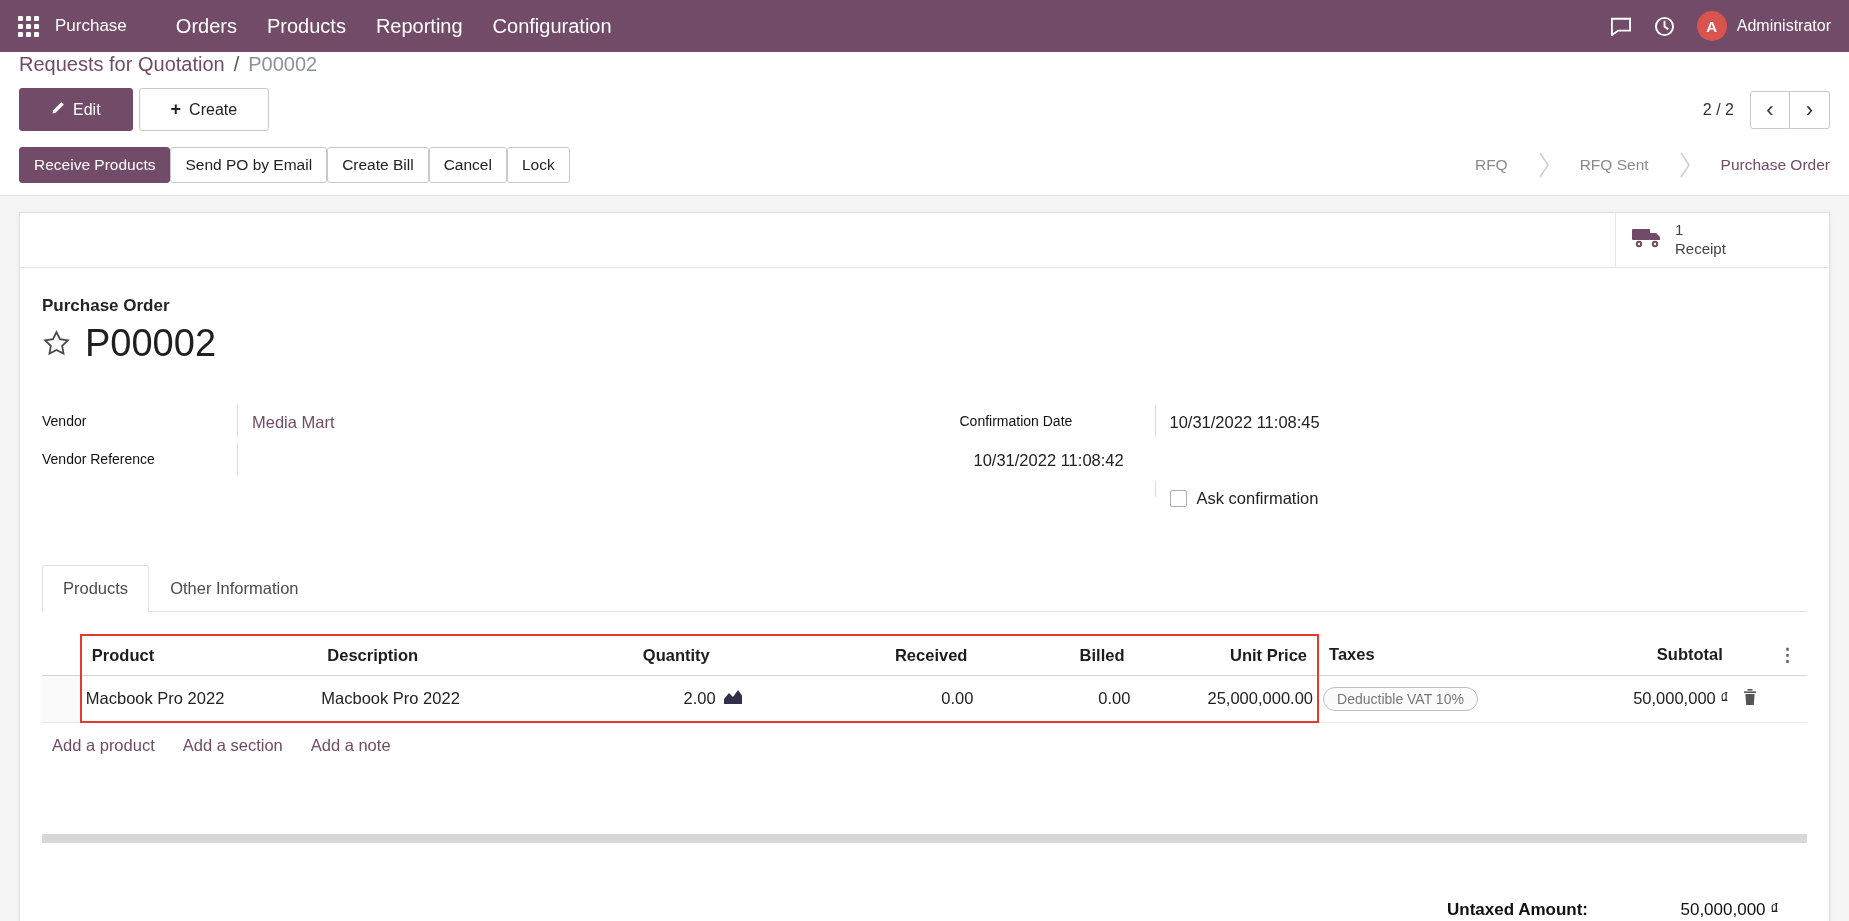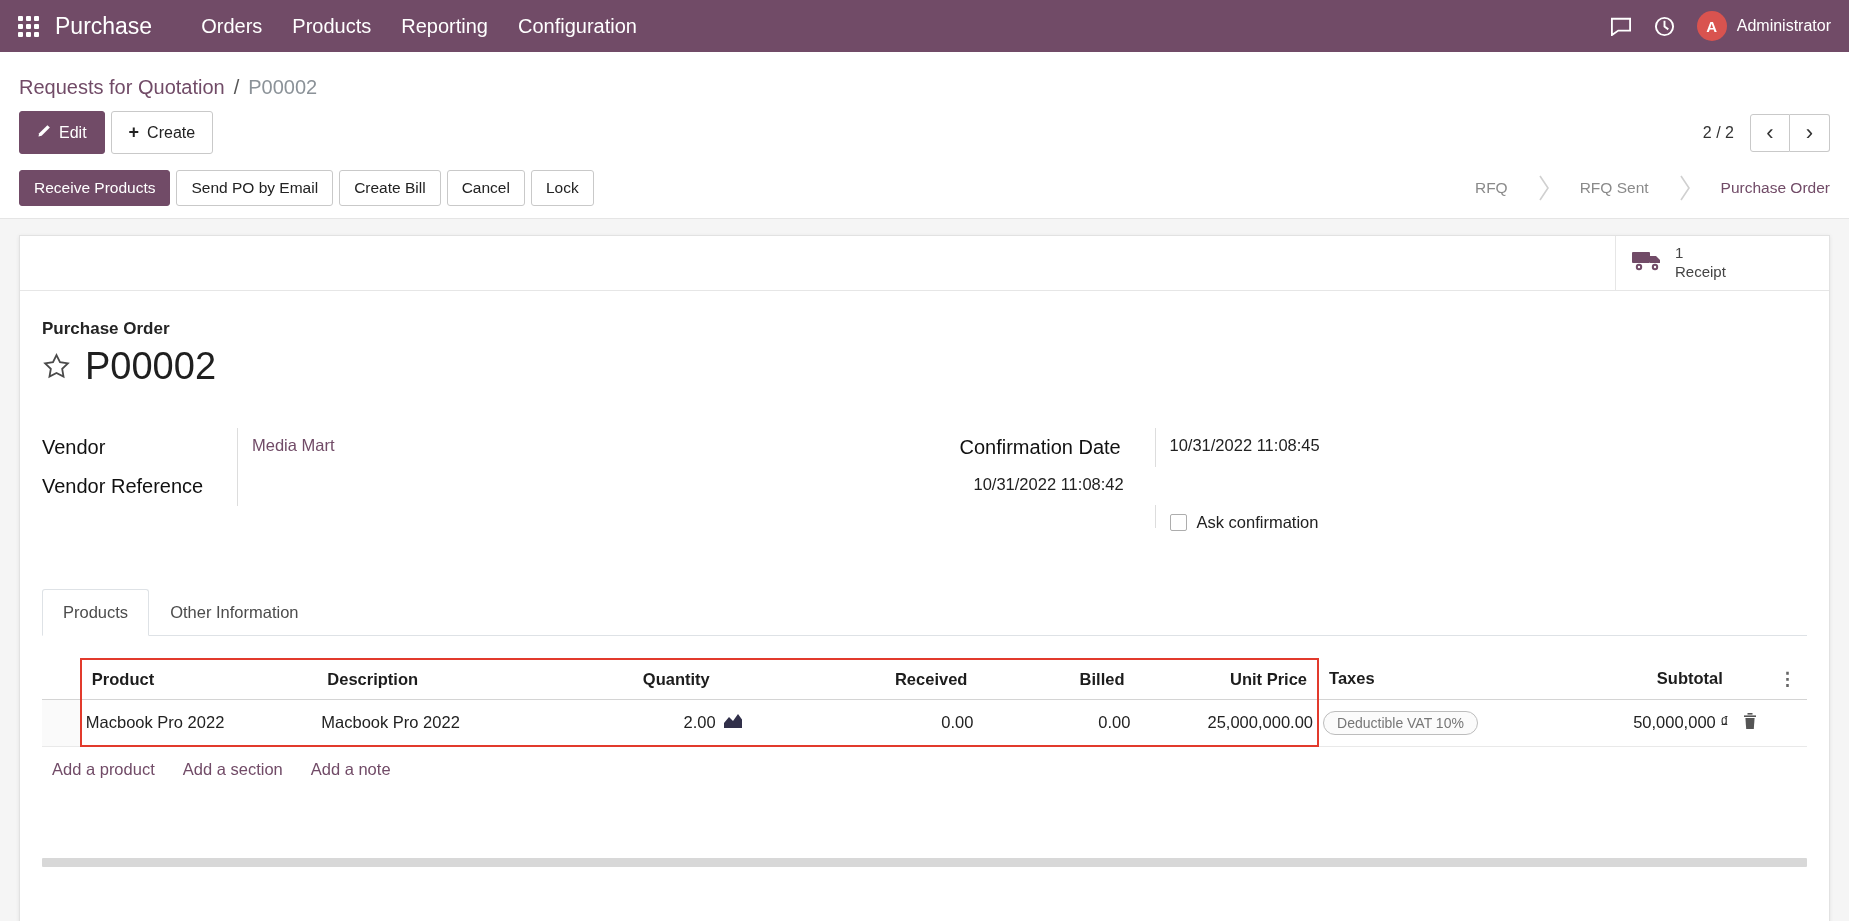--- a/index.html
+++ b/index.html
@@ -17,51 +17,51 @@
     background:#fff;
     display:flex;flex-direction:column;
   }
   
   .navbar{
     height:52px;flex:0 0 52px;background:var(--primary);color:#fff;
     display:flex;align-items:center;padding:0 18px;
   }
   .apps-grid{display:grid;grid-template-columns:repeat(3,5px);grid-gap:3px;margin-right:16px;cursor:pointer;}
   .apps-grid span{width:5px;height:5px;background:#fff;border-radius:1px;display:block;}
-  .app-name{font-size:23px;margin-right:34px;cursor:pointer;}
+  .app-name{font-size:17px;margin-right:34px;cursor:pointer;}
   .nav-menu{font-size:20px;padding:0 15px;line-height:52px;cursor:pointer;}
   .nav-right{margin-left:auto;display:flex;align-items:center;gap:22px;}
   .nav-icon-btn{display:flex;align-items:center;cursor:pointer;}
   .user{display:flex;align-items:center;gap:10px;cursor:pointer;}
   .avatar{width:30px;height:30px;border-radius:50%;background:#d9534f;color:#fff;
     display:flex;align-items:center;justify-content:center;font-size:15px;font-weight:700;}
   .user-name{font-size:16px;}
   
-  .breadcrumb{padding:24px 19px 10px;font-size:20px;display:flex;gap:9px;align-items:center;}
+  .breadcrumb{padding:1px 19px 10px;font-size:20px;display:flex;gap:9px;align-items:center;}
   .bc-parent{color:var(--link);cursor:pointer;text-decoration:none;}
   .bc-sep{color:#555;}
   .bc-current{color:#8b9298;}
   
   .control-row{display:flex;align-items:center;padding:2px 19px 12px;position:relative;}
   .btn{display:inline-flex;align-items:center;gap:8px;font-family:inherit;font-size:16px;
-    padding:10px 17px;border:1px solid var(--border);background:#fff;color:#222;
+    padding:10px 31px;border:1px solid var(--border);background:#fff;color:#222;
     border-radius:3px;cursor:pointer;white-space:nowrap;}
   .btn.primary{background:var(--primary);border-color:var(--primary);color:#fff;}
   .left-btns{display:flex;gap:6px;}
   .center-btns{position:absolute;left:50%;transform:translateX(-58%);display:flex;gap:26px;}
   .pager{margin-left:auto;display:flex;align-items:center;gap:16px;}
   .pager-count{font-size:16px;color:#333;}
   .pager-btns{display:flex;}
   .pbtn{width:40px;height:38px;border:1px solid var(--border);background:#fff;cursor:pointer;
     display:flex;align-items:center;justify-content:center;font-size:22px;color:#333;}
   .pbtn:first-child{border-radius:3px 0 0 3px;}
   .pbtn:last-child{border-radius:0 3px 3px 0;border-left:0;}
   
   .status-row{display:flex;align-items:center;padding:4px 19px 12px;border-bottom:1px solid #e5e5e5;}
-  .status-btns{display:flex;gap:6px;}
+  .status-btns{display:flex;}
   .status-row .btn{padding:8px 14px;font-size:15.5px;}
   .steps{margin-left:auto;display:flex;align-items:center;gap:30px;font-size:15.5px;color:#8a8a8a;}
   .step{cursor:pointer;}
   .step.active{color:var(--primary);}
   .step-sep{display:flex;align-items:center;}
   
   .content-bg{flex:1;background:#f5f5f5;overflow:hidden;display:flex;flex-direction:column;}
   .sheet{margin:16px 19px 0;background:#fff;border:1px solid #e2e2e2;
     box-shadow:0 1px 4px rgba(0,0,0,.08);flex:1;display:flex;flex-direction:column;}
   .sheet-top{display:flex;justify-content:flex-end;border-bottom:1px solid #e6e6e6;}
@@ -70,21 +70,21 @@
   .stat-text{display:flex;flex-direction:column;font-size:15px;color:#444;line-height:1.25;}
   .sheet-body{padding:28px 22px 30px;flex:1;}
   .doc-type{font-size:17px;font-weight:600;color:#242424;margin-bottom:6px;}
   .title-row{display:flex;align-items:center;gap:14px;}
   .doc-name{font-size:38px;font-weight:500;color:#1f1f1f;}
   .star{display:flex;align-items:center;cursor:pointer;}
   
   .fields-grid{display:grid;grid-template-columns:1fr 1fr;column-gap:70px;margin-top:40px;}
   .field-row{display:flex;min-height:38px;align-items:flex-start;}
   .field-label{width:196px;flex:0 0 196px;border-right:1px solid #ddd;padding:8px 10px 8px 0;
-    font-weight:500;color:#111;font-size:20px;}
+    font-weight:500;color:#111;font-size:14px;}
   .field-label.empty{padding:0;min-height:100%;}
   .field-value{padding:8px 0 8px 14px;font-size:16.5px;color:#222;display:flex;align-items:center;gap:10px;}
   .field-value a{color:var(--link);text-decoration:none;cursor:pointer;}
   .checkbox{width:17px;height:17px;border:1px solid #adadad;border-radius:2px;background:#fff;
     display:inline-block;cursor:pointer;}
   
   .tabs{display:flex;border-bottom:1px solid #dee2e6;margin-top:46px;}
   .tab{padding:13px 20px;font-size:16.5px;color:#4c4c4c;cursor:pointer;border:1px solid transparent;
     margin-bottom:-1px;background:transparent;}
   .tab.active{background:#fff;border-color:#dee2e6 #dee2e6 #fff;border-radius:3px 3px 0 0;}

